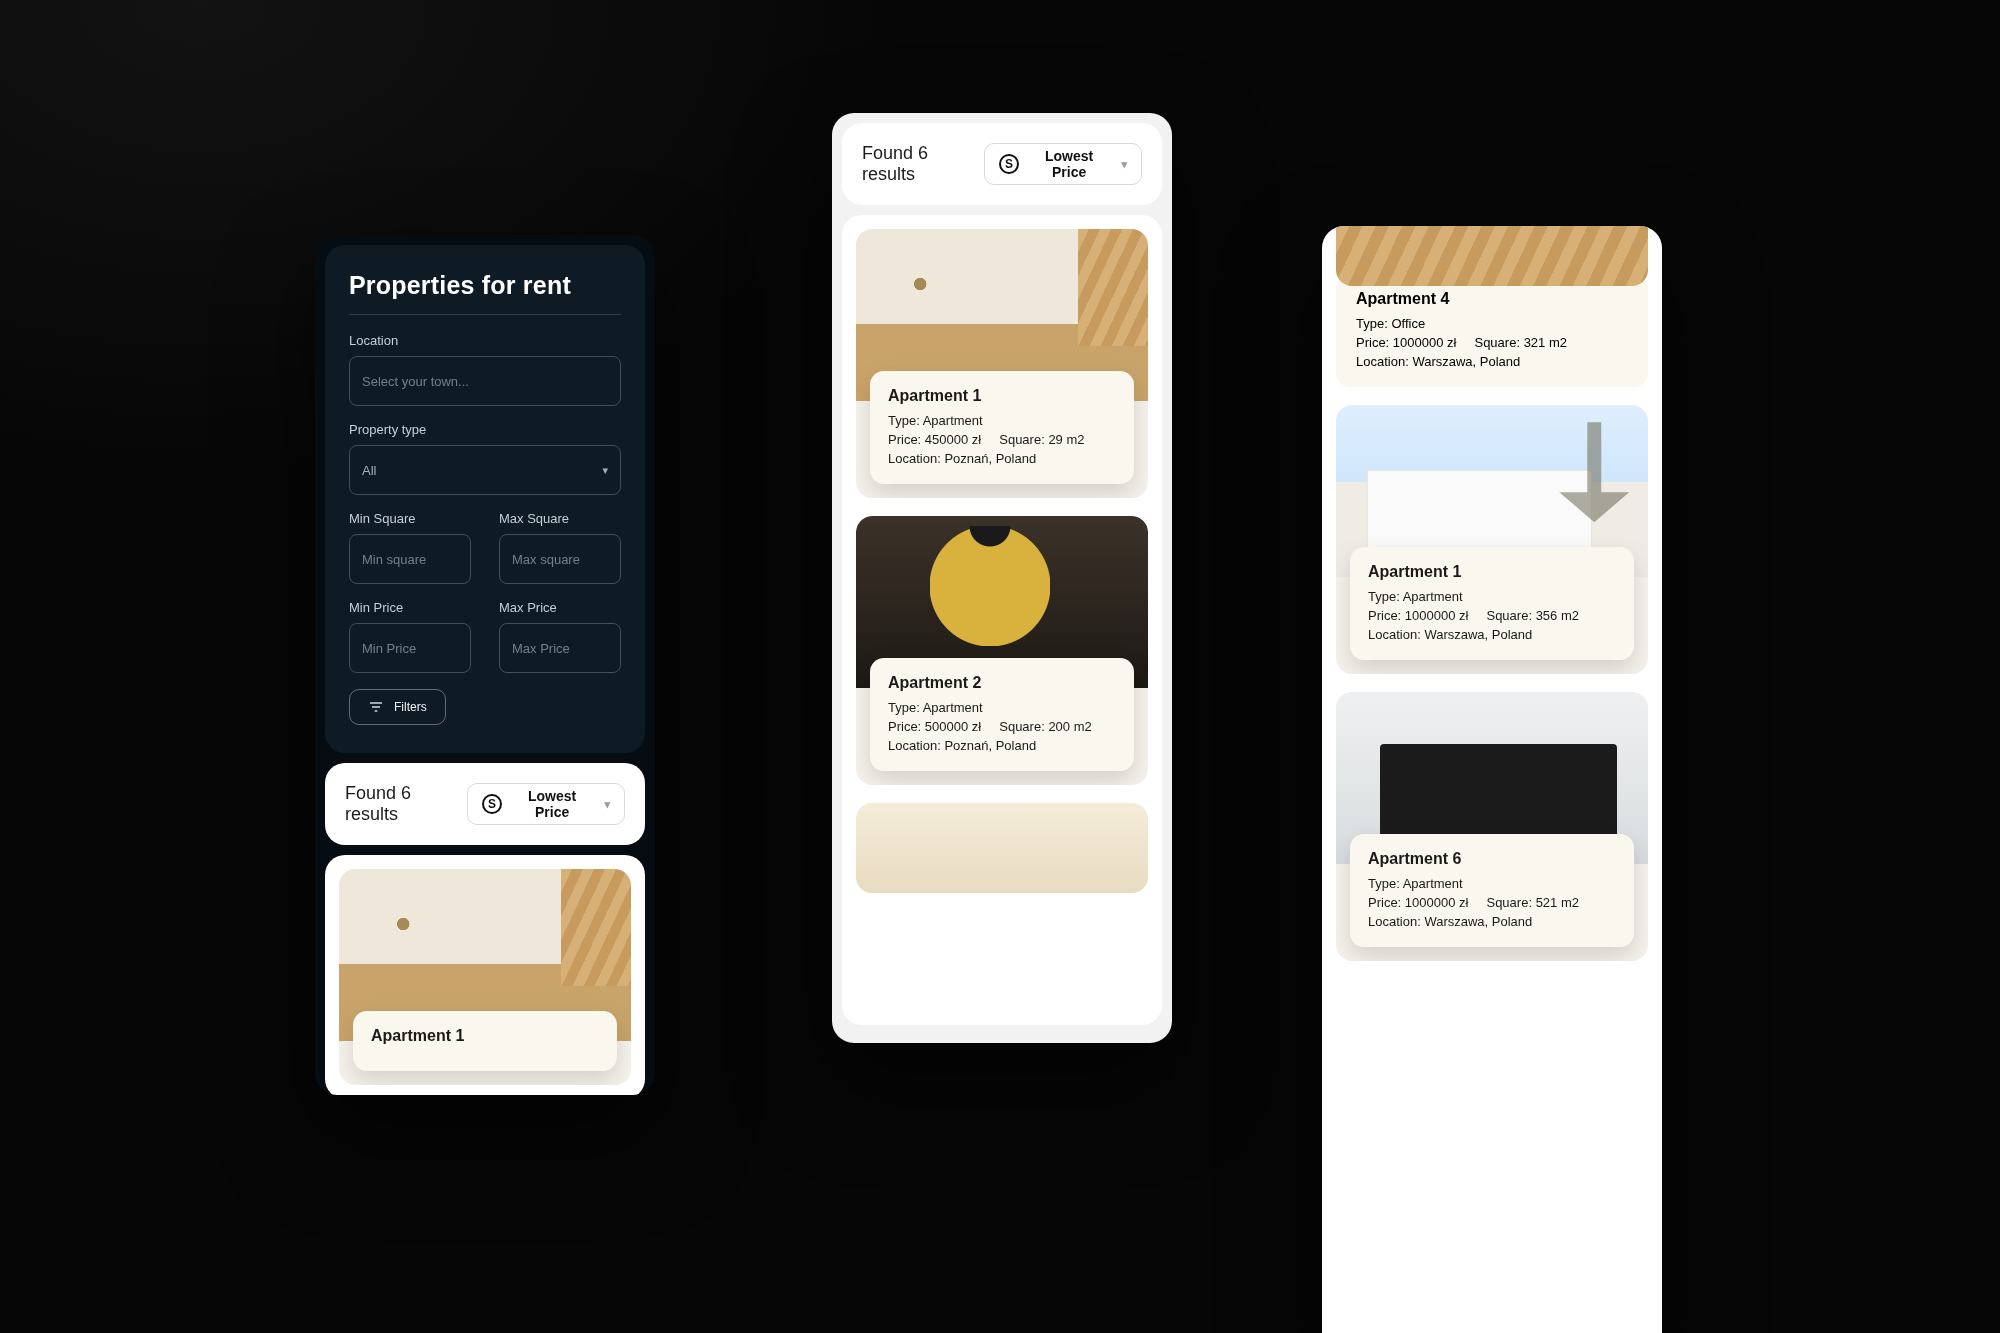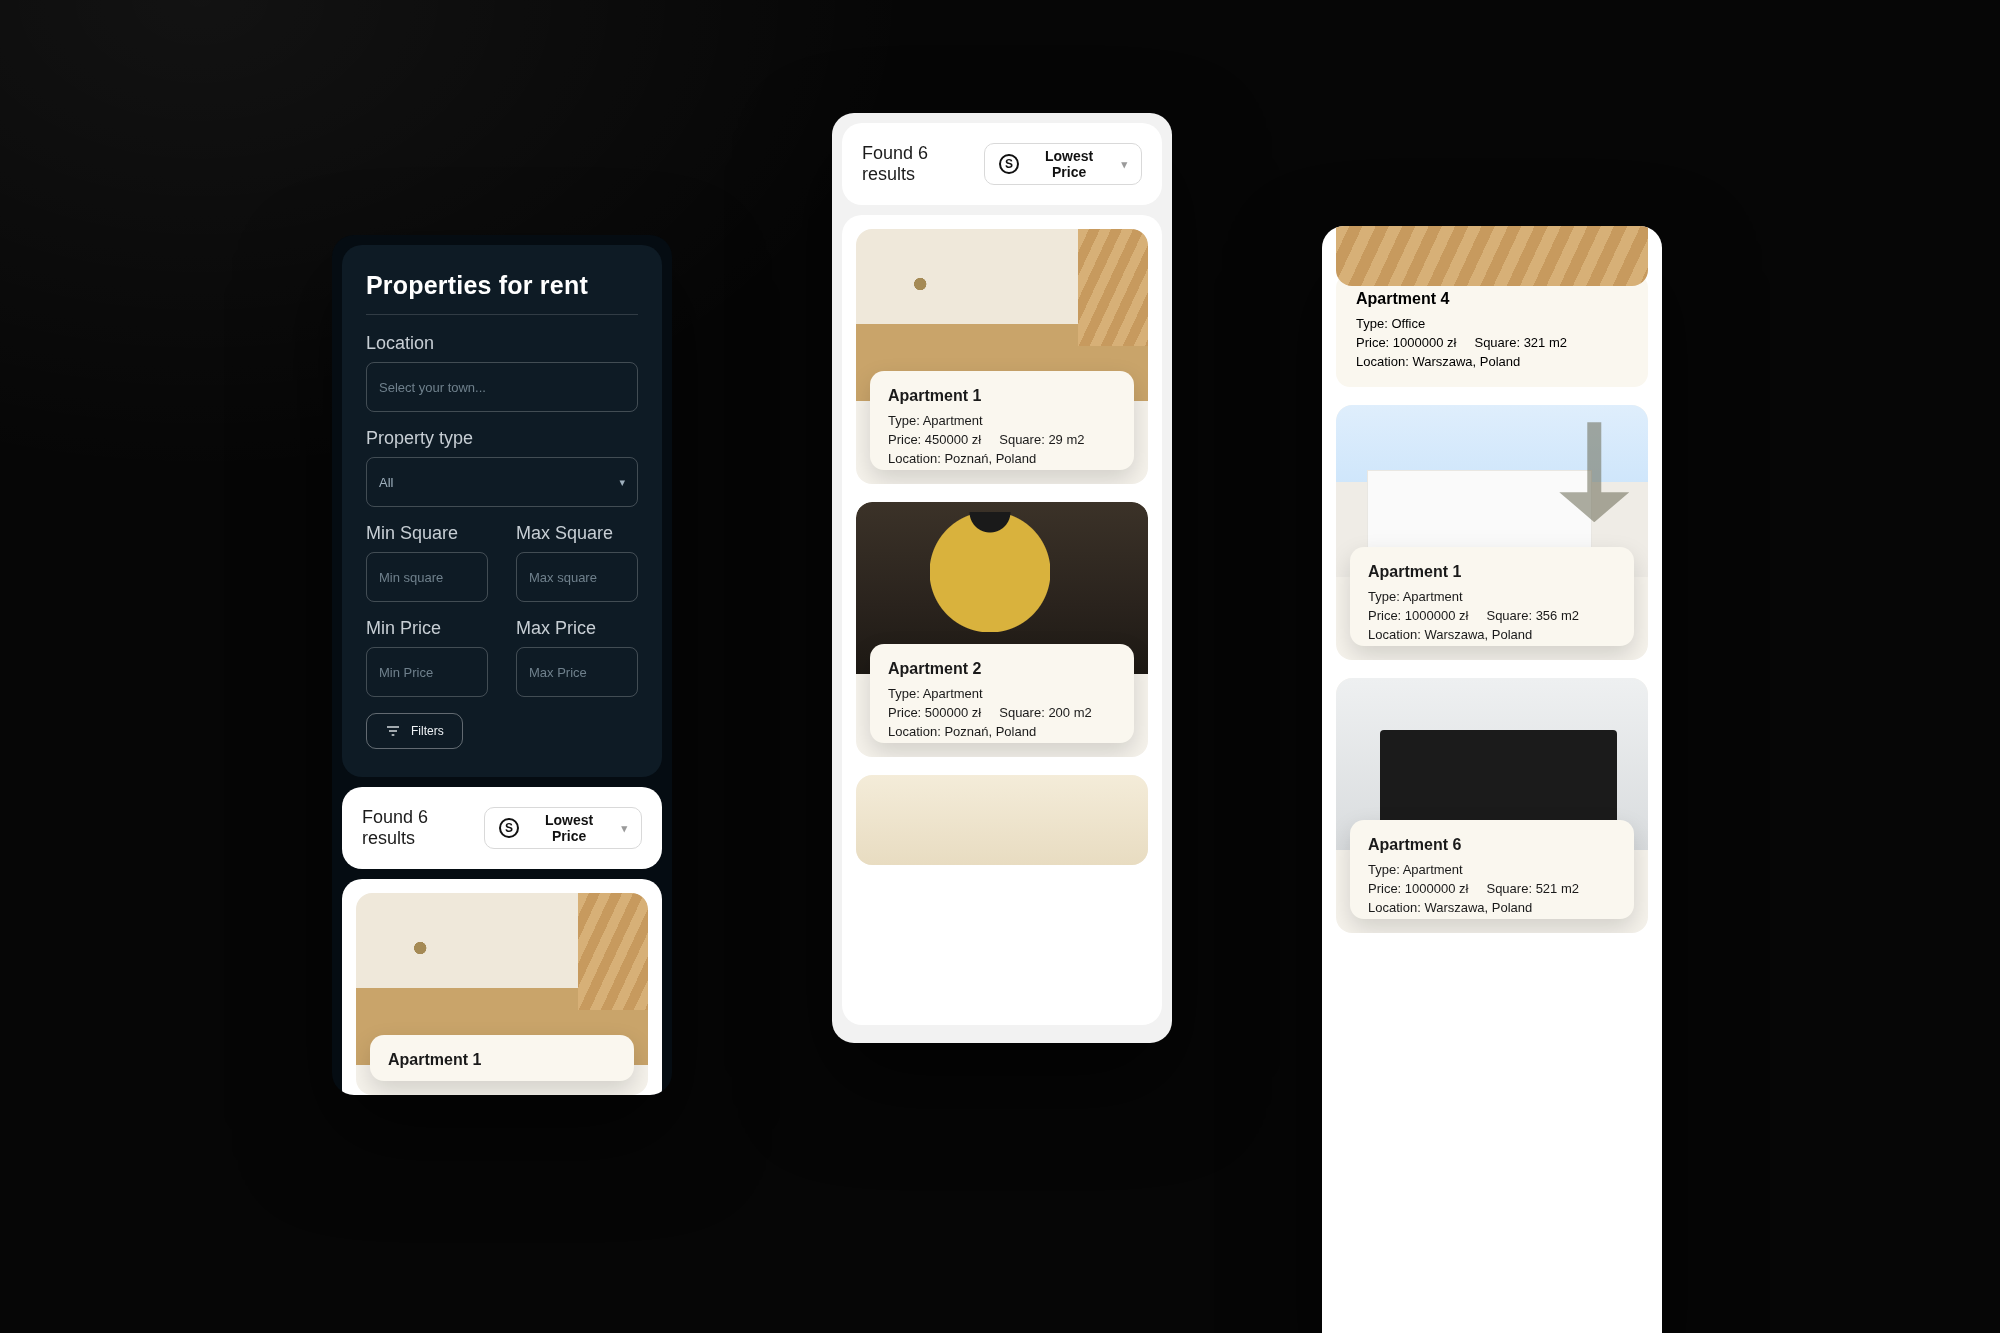--- a/index.html
+++ b/index.html
@@ -20,34 +20,34 @@
   }
 
   .screen {
     position: absolute;
     border-radius: 22px;
     box-shadow: 0 40px 90px rgba(0,0,0,0.6);
     overflow: hidden;
   }
 
   
-  #screen1 { left: 332px; top: 235px; width: 340px; height: 860px; background:#050c12; }
+  #screen1 { left: 315px; top: 235px; width: 340px; height: 860px; background:#050c12; }
   .filter-panel {
     background: #0e1b25;
     color: #d6dde2;
     border-radius: 20px;
     margin: 10px;
     padding: 26px 24px 28px;
   }
   .filter-title{
     color:#fff; font-weight:800; font-size:25px; letter-spacing:.2px;
     padding-bottom:14px; margin-bottom:18px;
     border-bottom:1px solid rgba(255,255,255,.15);
   }
-  .fld-label{ font-size:18px; color:#c7ced4; margin-bottom:8px; display:block; font-weight:500;}
+  .fld-label{ font-size:13px; color:#c7ced4; margin-bottom:8px; display:block; font-weight:500;}
   .input, .select{
     width:100%; height:50px; border:1px solid rgba(255,255,255,.22);
     background:transparent; color:#9fb0bd; border-radius:8px;
     padding:0 12px; font-size:13px; outline:none;
   }
   .input::placeholder{ color:#6f808c; }
   .select{ display:flex; align-items:center; justify-content:space-between; }
   .select .chev{ color:#9fb0bd; font-size:11px; }
   .grp{ margin-bottom:16px; }
   .row2{ display:flex; gap:28px; }
@@ -82,21 +82,21 @@
   .card{
     position:relative; border-radius:16px; overflow:hidden; margin-bottom:18px;
     background:#f6f3ec;
   }
   .card:last-child{ margin-bottom:0; }
   .card .photo{
     height:172px; border-radius:16px 16px 0 0;
   }
   .card .info{
     position:relative; margin:-30px 14px 14px; background:#faf7ef;
-    border-radius:14px; padding:16px 18px 4px;
+    border-radius:14px; padding:16px 18px 18px;
     box-shadow:0 10px 24px rgba(0,0,0,.15);
     color:#1a1a1a;
   }
   .info .name{ font-weight:800; font-size:16px; margin-bottom:8px;}
   .info .line{ font-size:13px; margin-top:4px;}
   .info .rowpq{ display:flex; gap:18px; }
 
   
   .ph-interior1{
     background:

